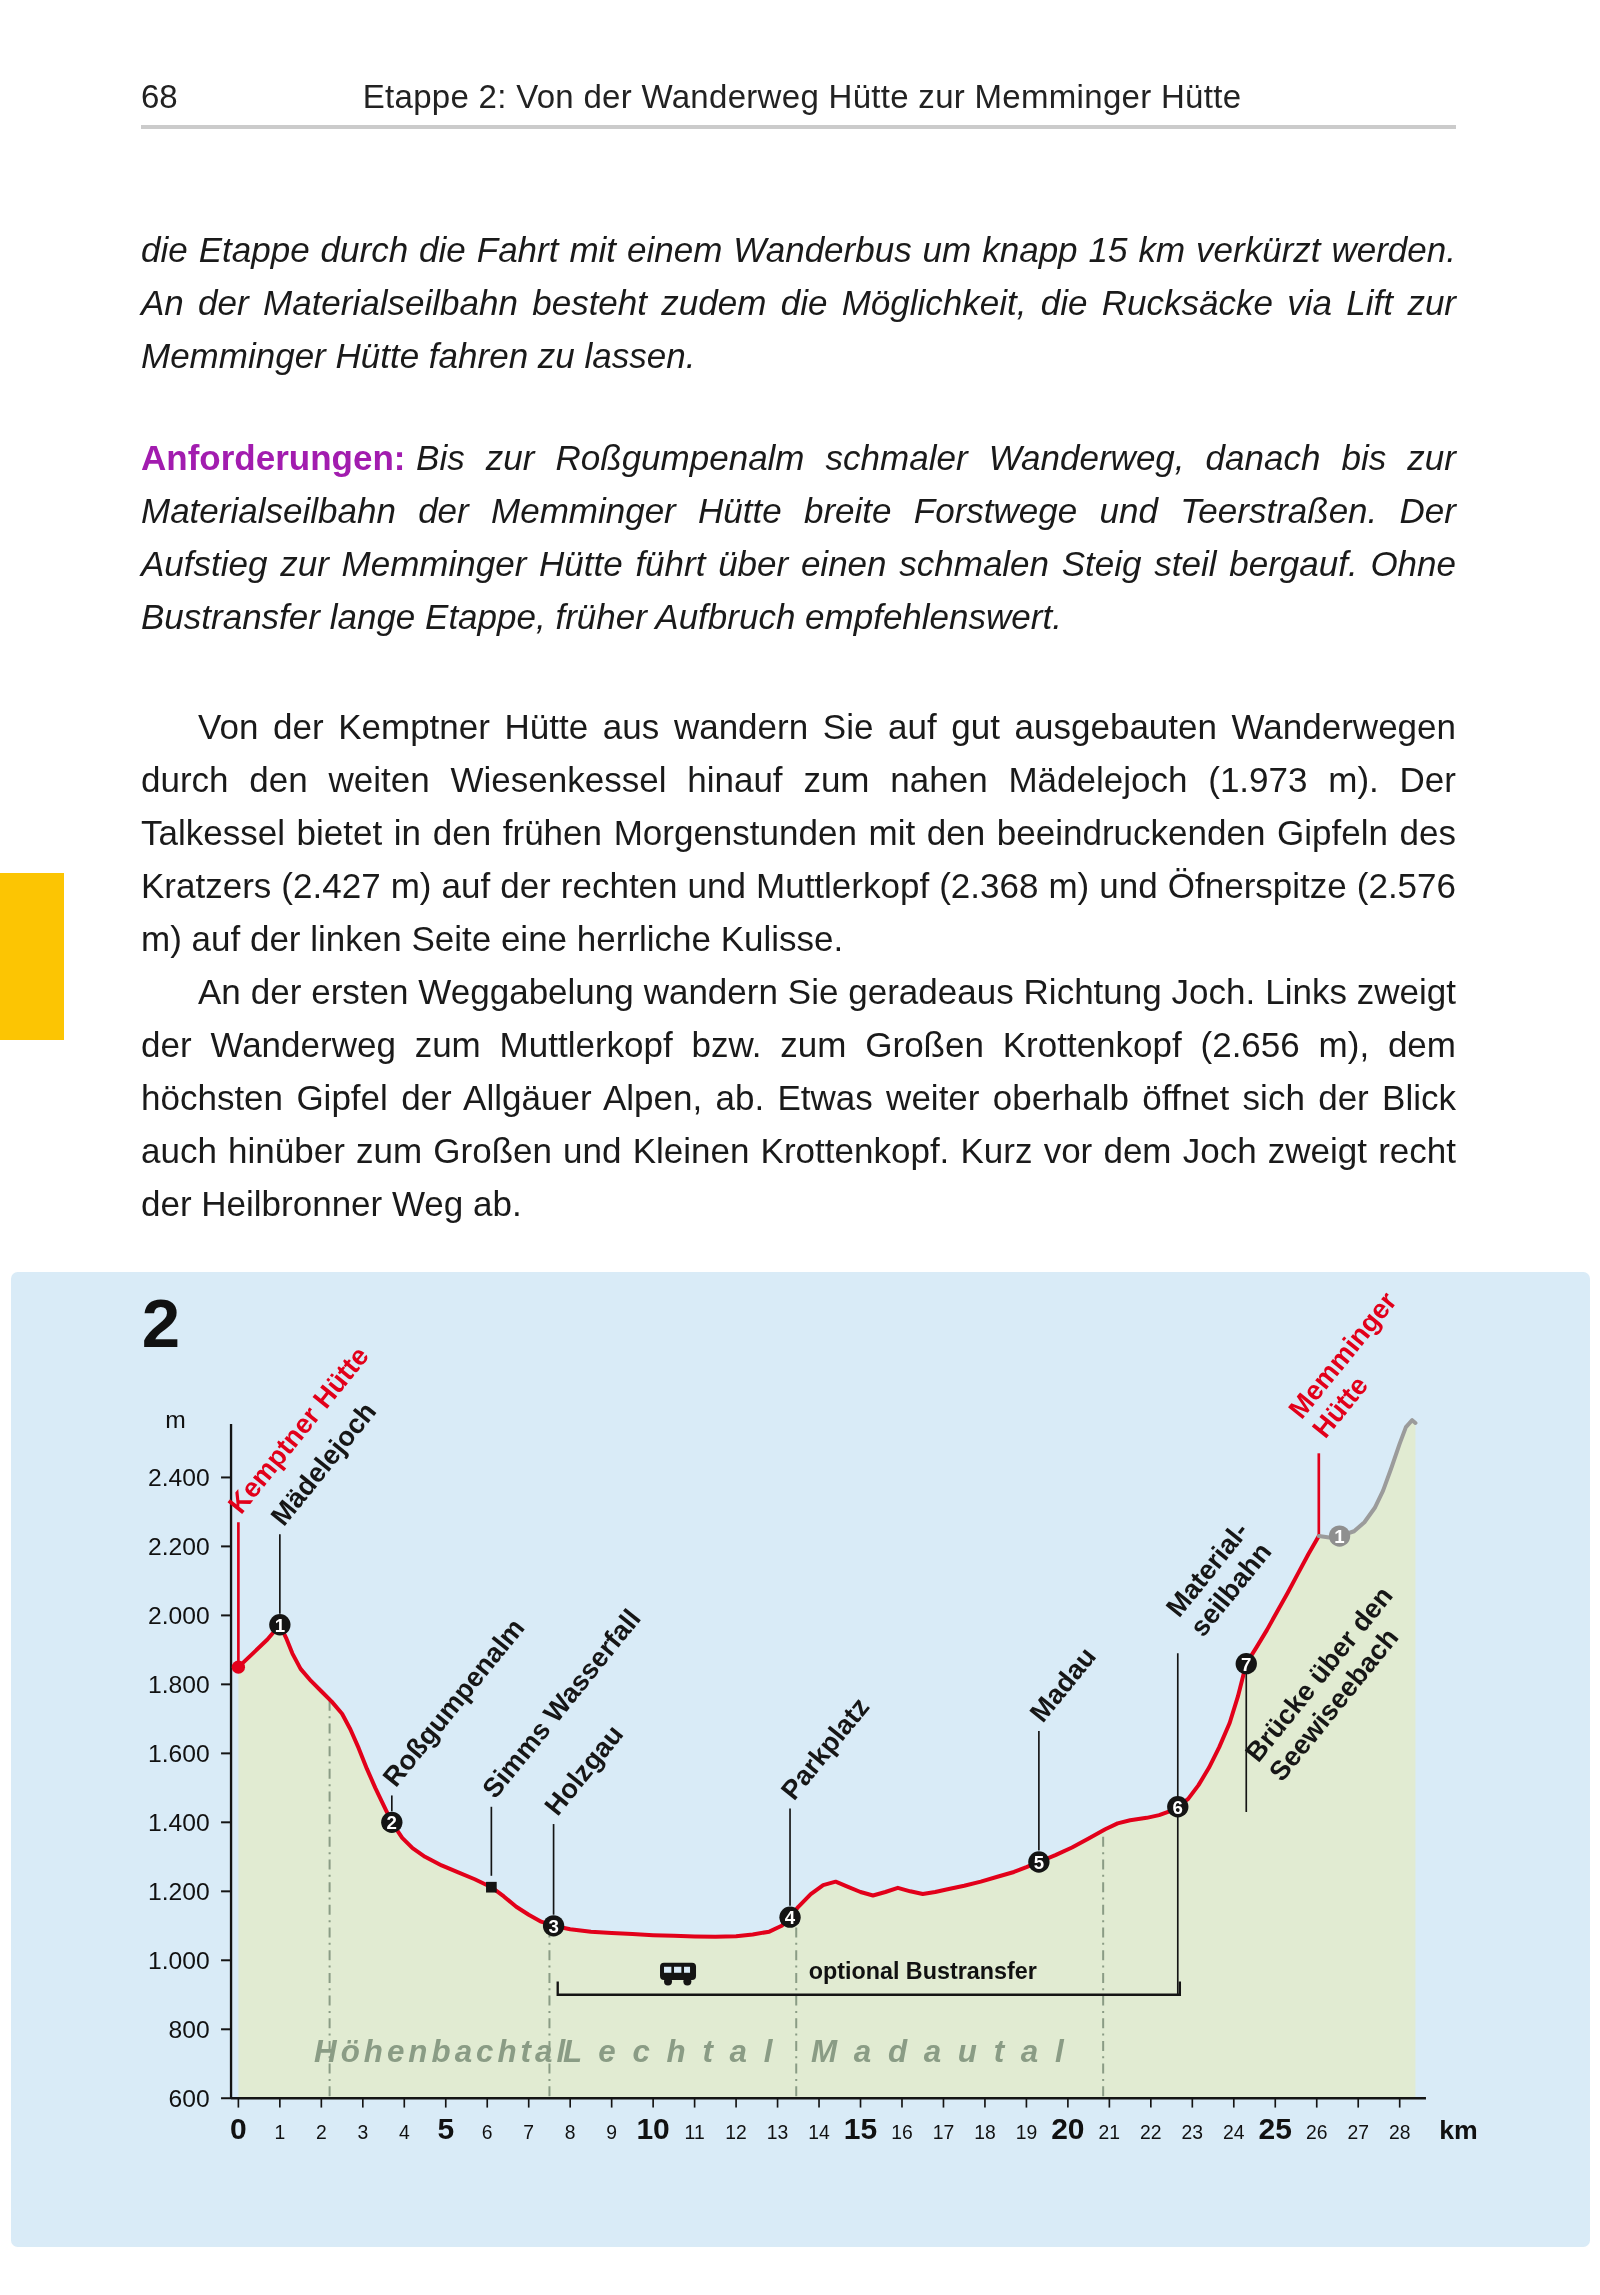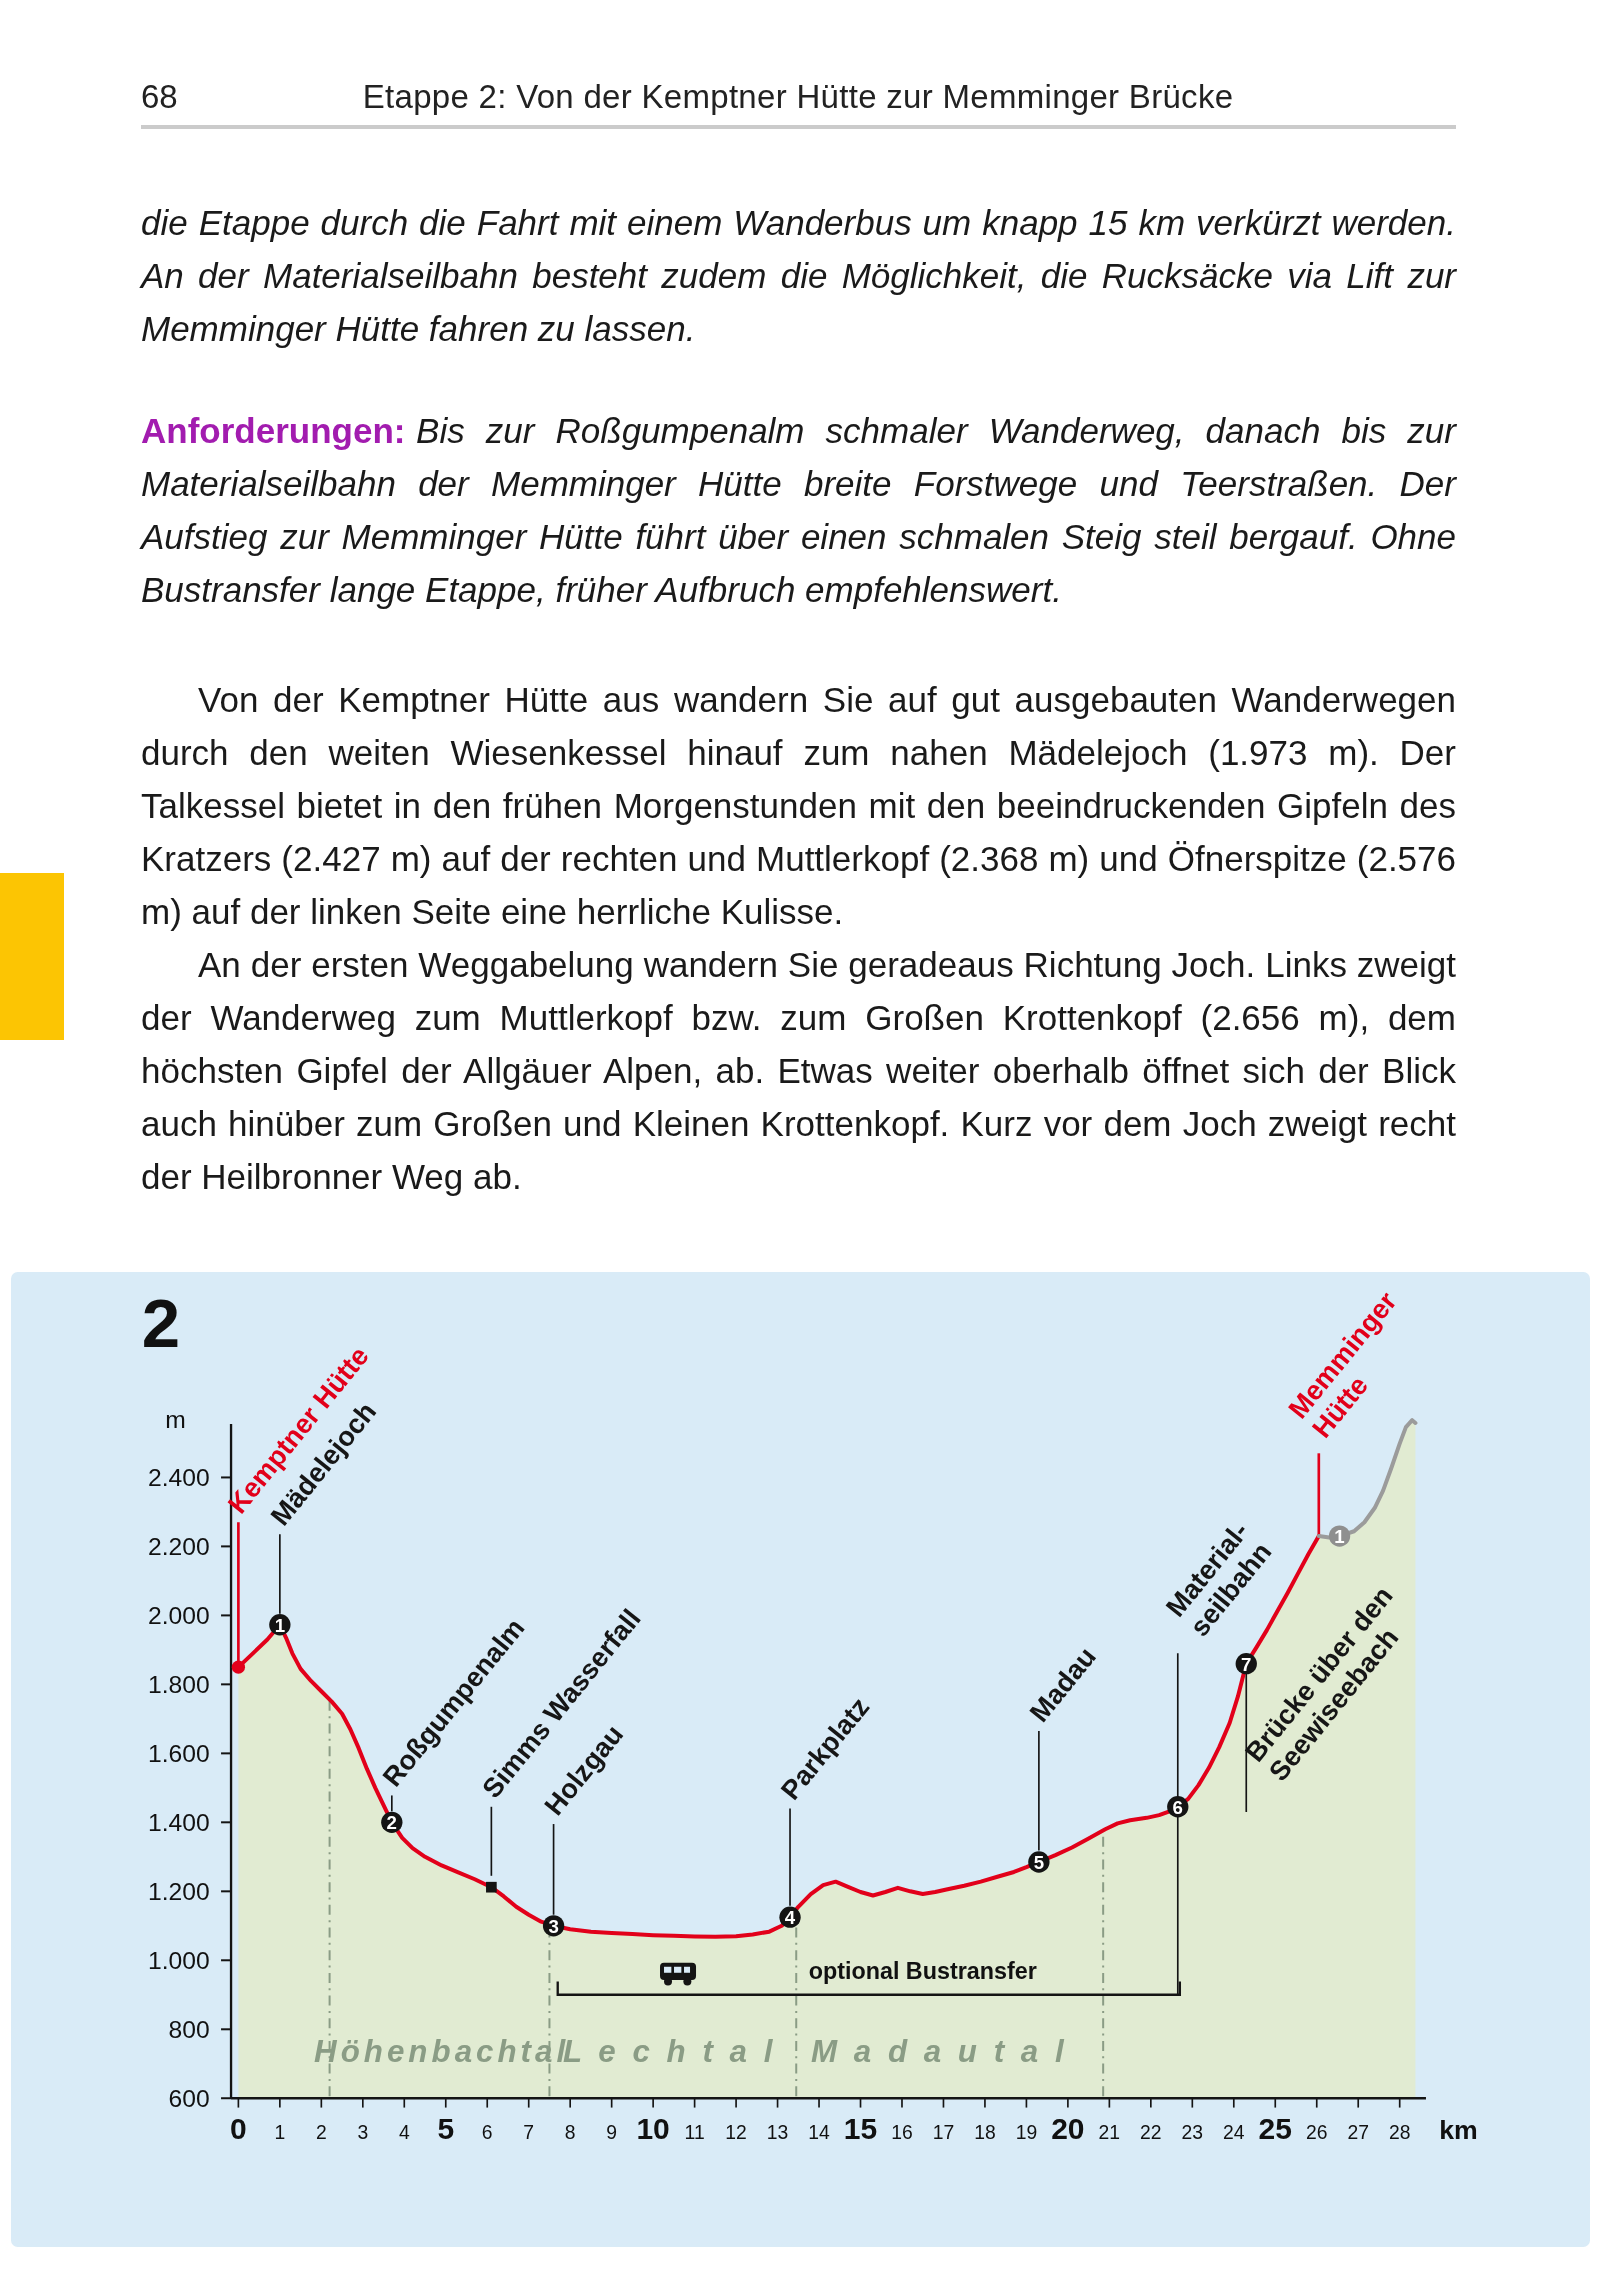--- a/index.html
+++ b/index.html
@@ -6,21 +6,21 @@
   html,body{width:1600px;height:2295px;background:#ffffff;font-family:"Liberation Sans",sans-serif;color:#1a1a1a}
   .page{position:absolute;left:0;top:0;width:1600px;height:2295px;background:#fff;overflow:hidden}
 
   .content{position:absolute;left:141px;top:77px;width:1315px}
   .header-row{display:flex;align-items:flex-end;font-size:33px;line-height:39px;color:#222}
   .page-title{font-size:33px;font-weight:400;margin-left:185px;letter-spacing:0.3px}
   .divider{margin-top:9.3px;height:3.3px;background:#cbcbcb}
 
   .para{font-size:35px;line-height:53px;text-align:justify;hyphens:none}
   .italic{font-style:italic}
-  .intro{margin-top:67px}
+  .intro{margin-top:94px}
   .req{margin-top:49px}
   .req-label{color:#a21caf;font-weight:700;font-style:normal;padding-right:10.7px}
   .bodytext{margin-top:57px}
   .indent{text-indent:57px}
 
   .margin-tab{position:absolute;left:0;top:873px;width:64px;height:167px;background:#fcc503}
 
   .chart-panel{position:absolute;left:10.7px;top:1272px;width:1579px;height:975px;background:#d9ebf7;border-radius:6.7px}
   .chart-panel svg{position:absolute;left:0;top:0;width:1579px;height:975px}
   .stage-num{position:absolute;left:131px;top:12px;font-size:69px;font-weight:700;color:#111;z-index:2}
@@ -37,21 +37,21 @@
   .bus-label{font:700 35px "Liberation Sans",sans-serif;fill:#111}
 </style>
 </head>
 <body>
 
 <div class="page">
 
   <div class="content">
     <div class="header-row">
       <span class="page-num">68</span>
-      <h1 class="page-title">Etappe 2: Von der Kemptner Hütte zur Memminger Brücke</h1>
+      <h1 class="page-title">Etappe 2: Von der Wanderweg Hütte zur Memminger Hütte</h1>
     </div>
     <div class="divider"></div>
 
     <p class="para italic intro">die Etappe durch die Fahrt mit einem Wanderbus um knapp 15 km verkürzt werden. An der Materialseilbahn besteht zudem die Möglichkeit, die Rucksäcke via Lift zur Memminger Hütte fahren zu lassen.</p>
 
     <p class="para req"><span class="req-label">Anforderungen:</span><span class="italic">Bis zur Roßgumpenalm schmaler Wanderweg, danach bis zur Materialseilbahn der Memminger Hütte breite Forstwege und Teerstraßen. Der Aufstieg zur Memminger Hütte führt über einen schmalen Steig steil bergauf. Ohne Bustransfer lange Etappe, früher Aufbruch empfehlenswert.</span></p>
 
     <p class="para bodytext indent">Von der Kemptner Hütte aus wandern Sie auf gut ausgebauten Wanderwegen durch den weiten Wiesenkessel hinauf zum nahen Mädelejoch (1.973 m). Der Talkessel bietet in den frühen Morgenstunden mit den beeindruckenden Gipfeln des Kratzers (2.427 m) auf der rechten und Muttlerkopf (2.368 m) und Öfnerspitze (2.576 m) auf der linken Seite eine herrliche Kulisse.</p>
     <p class="para indent">An der ersten Weggabelung wandern Sie geradeaus Richtung Joch. Links zweigt der Wanderweg zum Muttlerkopf bzw. zum Großen Krottenkopf (2.656 m), dem höchsten Gipfel der Allgäuer Alpen, ab. Etwas weiter oberhalb öffnet sich der Blick auch hinüber zum Großen und Kleinen Krottenkopf. Kurz vor dem Joch zweigt recht der Heilbronner Weg ab.</p>
   </div>

